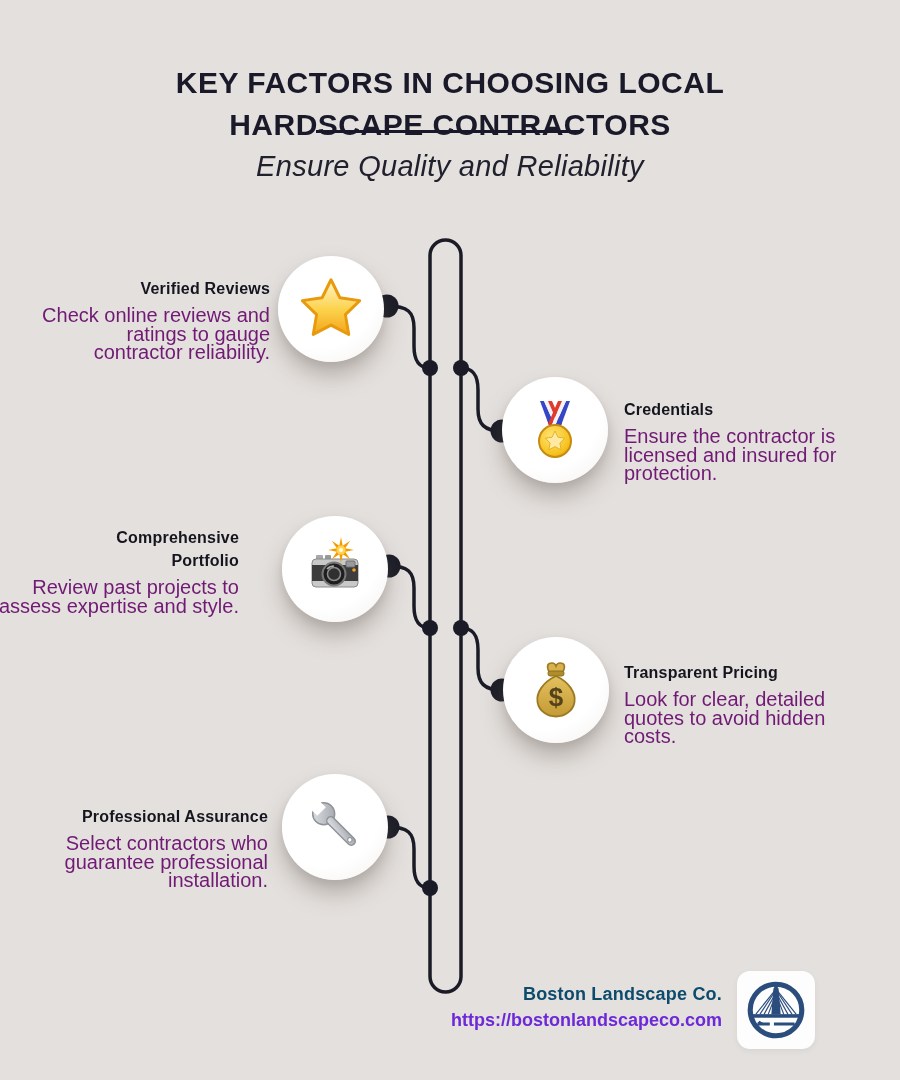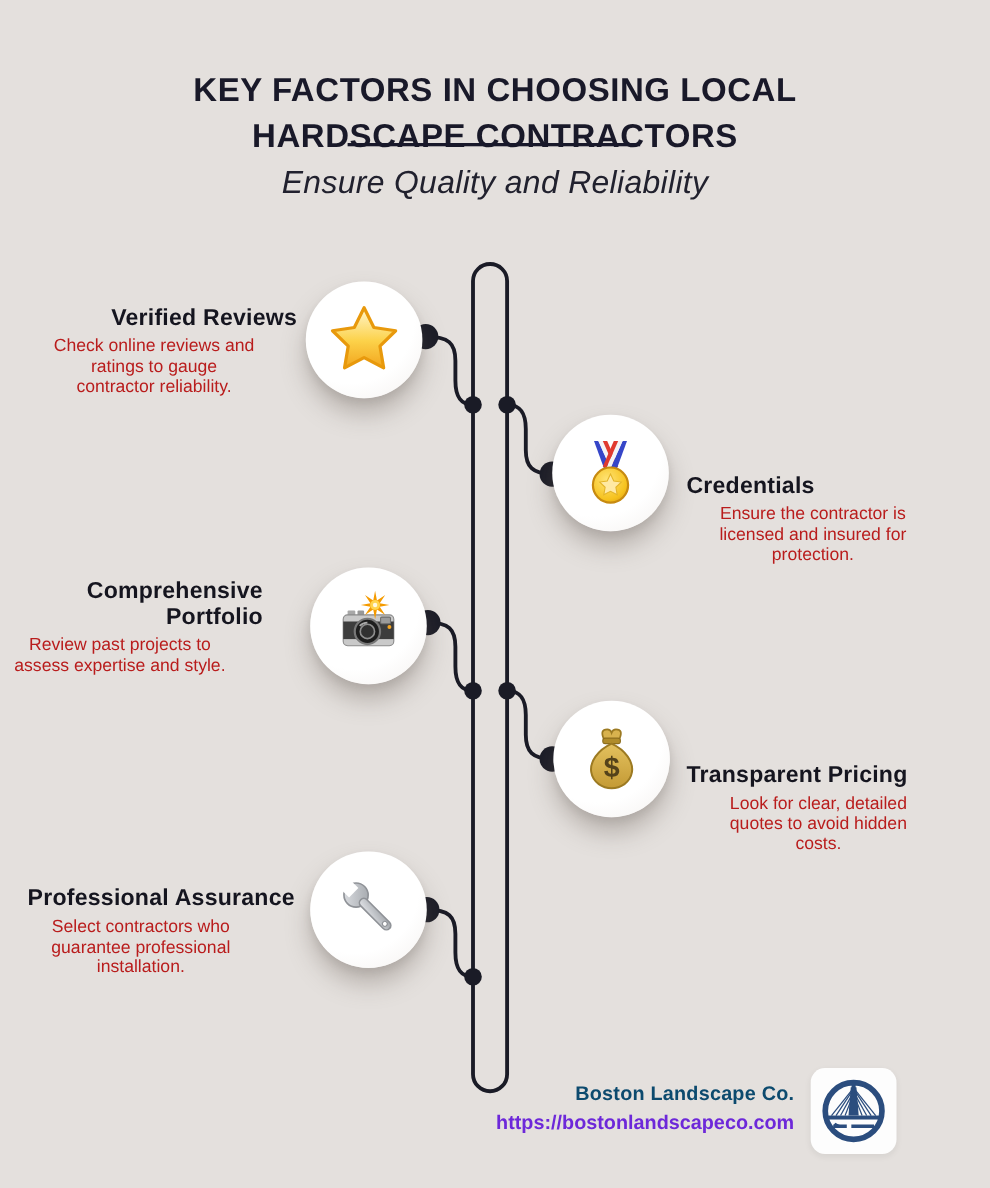--- a/index.html
+++ b/index.html
@@ -42,29 +42,29 @@
   .circle-1{left:278px;top:256px;}
   .circle-2{left:502px;top:377px;}
   .circle-3{left:282px;top:516px;}
   .circle-4{left:503px;top:637px;}
   .circle-5{left:282px;top:774px;}
   .icon-circle svg{width:64px;height:64px;}
   .circle-1 svg{width:72px;height:72px;}
   
   .item-text{position:absolute;}
   .item-text h2{
-    margin:0;font-size:21px;font-weight:800;color:#15151f;
+    margin:0;font-size:16px;font-weight:800;color:#15151f;
     line-height:23px;letter-spacing:.2px;white-space:pre-line;
   }
   .item-text p{
-    margin:6px 0 0 0;font-size:16px;font-weight:400;color:#b91c1c;
-    line-height:18.5px;white-space:pre-line;text-align:center;
+    margin:6px 0 0 0;font-size:20px;font-weight:400;color:#701a75;
+    line-height:18.5px;white-space:pre-line;
   }
   .align-right{text-align:right;}
-  .align-left{text-align:left;margin-top:32px;}
+  .align-left{text-align:left;}
   .text-1{top:277px;right:630px;width:260px;}
   .text-2{top:398px;left:624px;width:230px;}
   .text-3{top:526px;right:661px;width:260px;}
   .text-4{top:661px;left:624px;width:240px;}
   .text-5{top:805px;right:632px;width:280px;}
   
   .footer-company{
     position:absolute;top:984px;right:178px;
     font-size:18px;font-weight:700;color:#0c4a6e;letter-spacing:.2px;
   }

